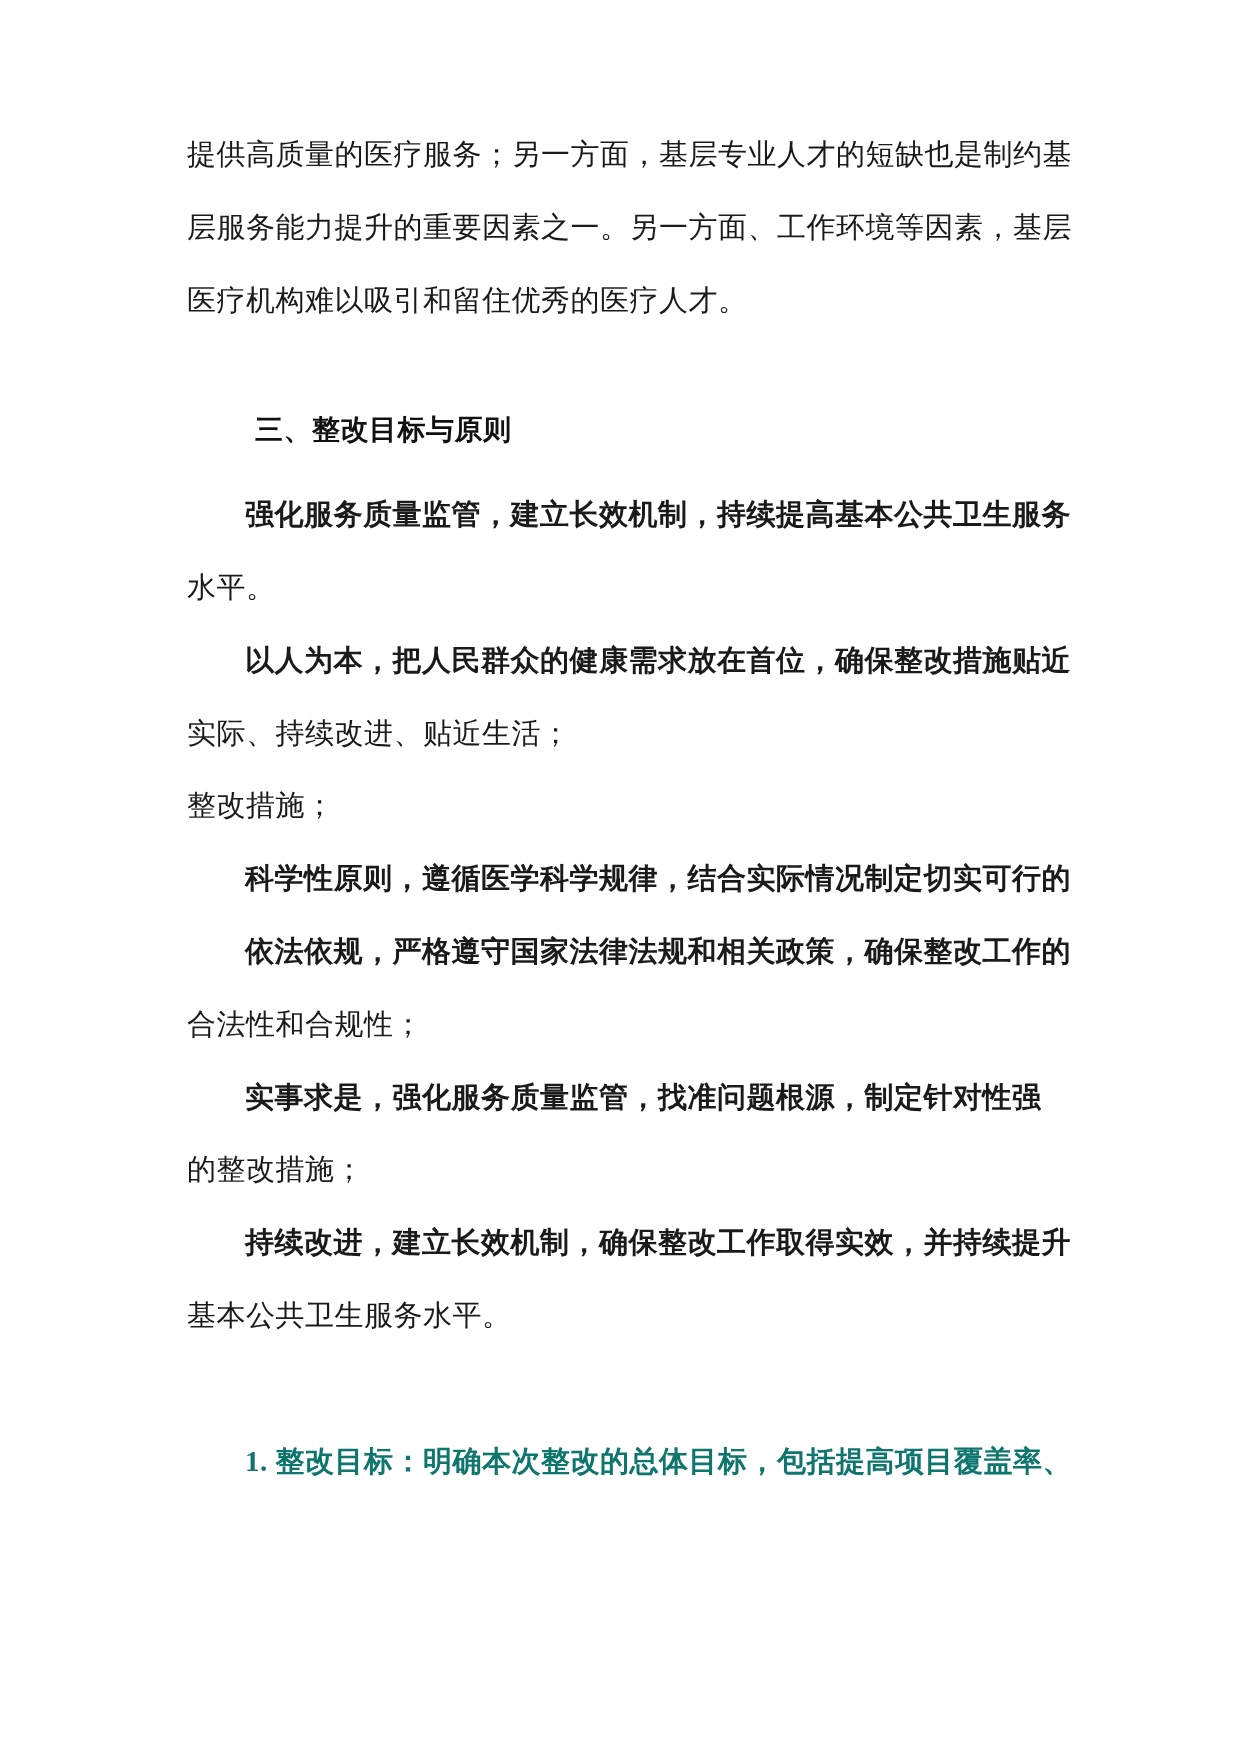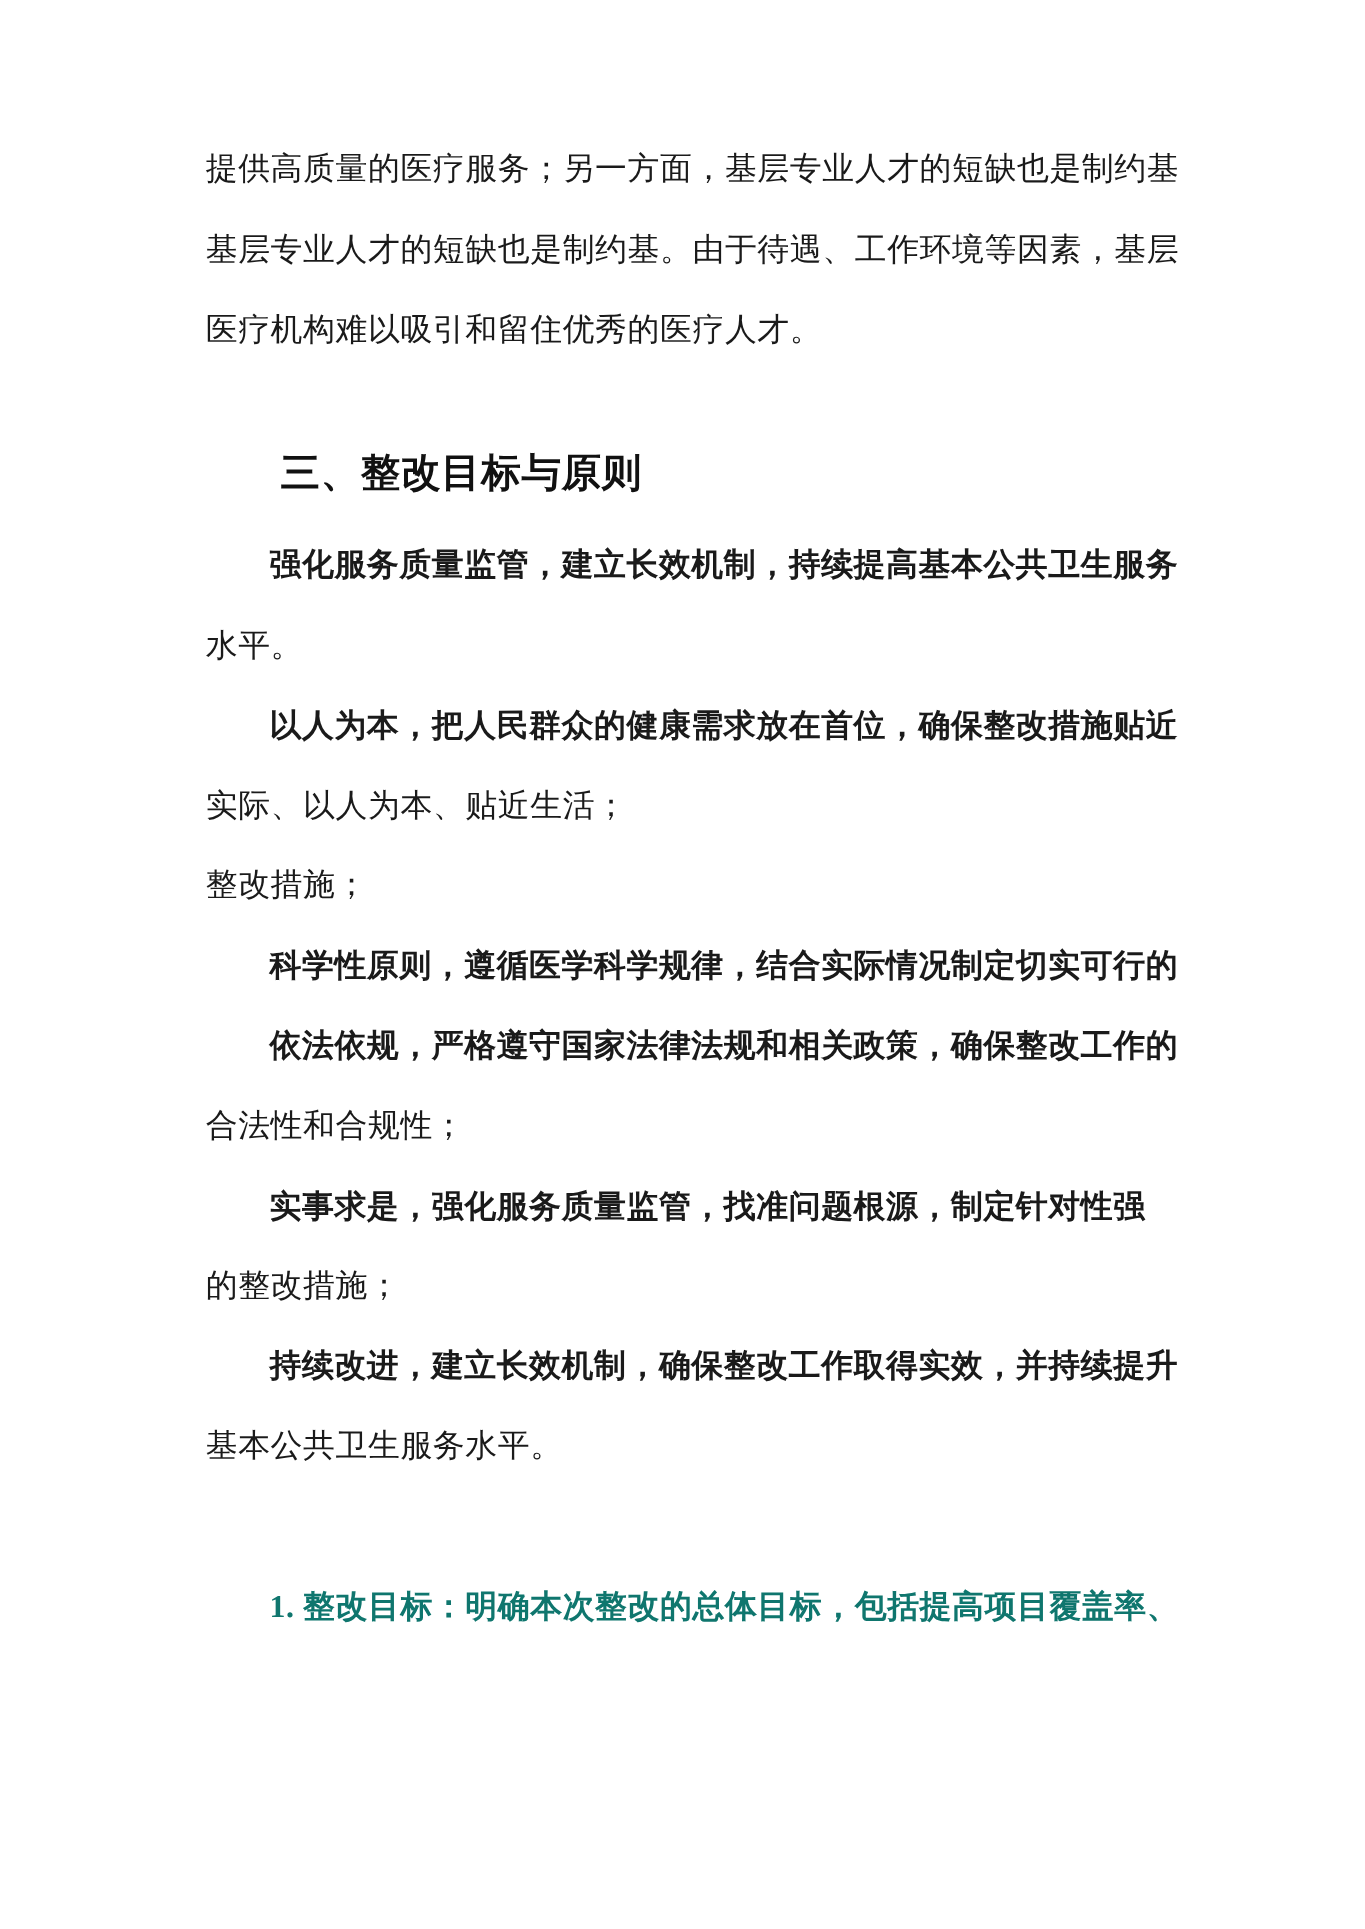--- a/index.html
+++ b/index.html
@@ -22,55 +22,55 @@
   }
   .para { margin: 0; }
   .line {
     white-space: pre;
     letter-spacing: 0.5px;
   }
   .line.indent { padding-left: 58px; font-weight: bold; }
   .heading {
     margin: 58px 0 11px 0;
     padding-left: 68px;
-    font-size: 36px;
+    font-size: 28px;
     font-weight: bold;
     line-height: 72.8px;
     letter-spacing: 1px;
     color: #111111;
   }
   .list-bold {
     margin-top: 73px;
     font-weight: bold;
     color: #0f766e;
   }
 </style>
 </head>
 <body>
 
 <div class="doc-page">
 
   <div class="para">
     <div class="line">提供高质量的医疗服务；另一方面，基层专业人才的短缺也是制约基</div>
-    <div class="line">基层专业人才的短缺也是制约基。由于待遇、工作环境等因素，基层</div>
+    <div class="line">层服务能力提升的重要因素之一。另一方面、工作环境等因素，基层</div>
     <div class="line">医疗机构难以吸引和留住优秀的医疗人才。</div>
   </div>
 
   <div class="heading">
     <span class="line">三、整改目标与原则</span>
   </div>
 
   <div class="para">
     <div class="line indent">强化服务质量监管，建立长效机制，持续提高基本公共卫生服务</div>
     <div class="line">水平。</div>
   </div>
 
   <div class="para">
     <div class="line indent">以人为本，把人民群众的健康需求放在首位，确保整改措施贴近</div>
-    <div class="line">实际、以人为本、贴近生活；</div>
+    <div class="line">实际、持续改进、贴近生活；</div>
   </div>
 
   <div class="para">
     <div class="line">整改措施；</div>
     <div class="line indent">科学性原则，遵循医学科学规律，结合实际情况制定切实可行的</div>
   </div>
 
   <div class="para">
     <div class="line indent">依法依规，严格遵守国家法律法规和相关政策，确保整改工作的</div>
     <div class="line">合法性和合规性；</div>

